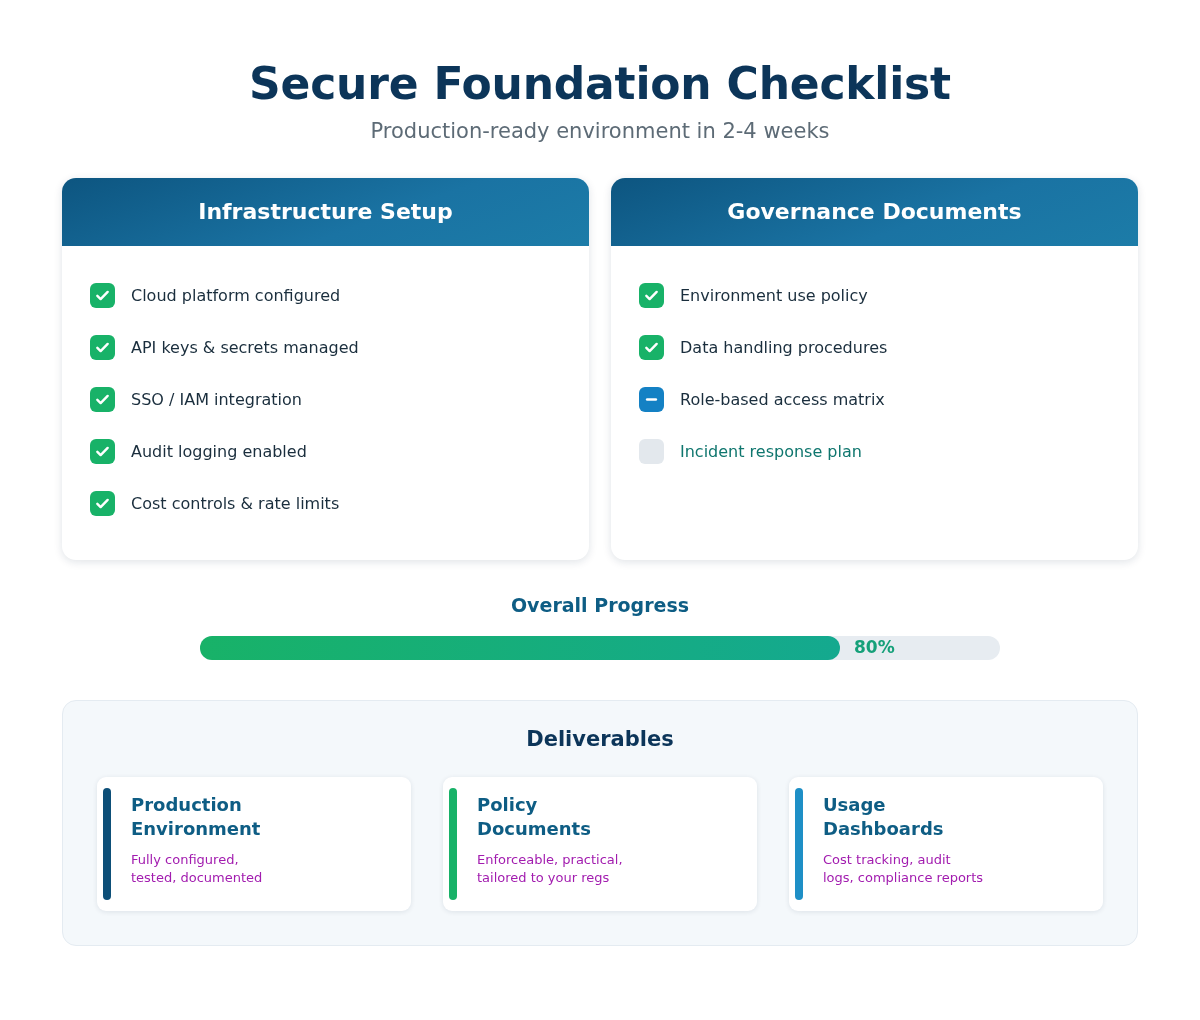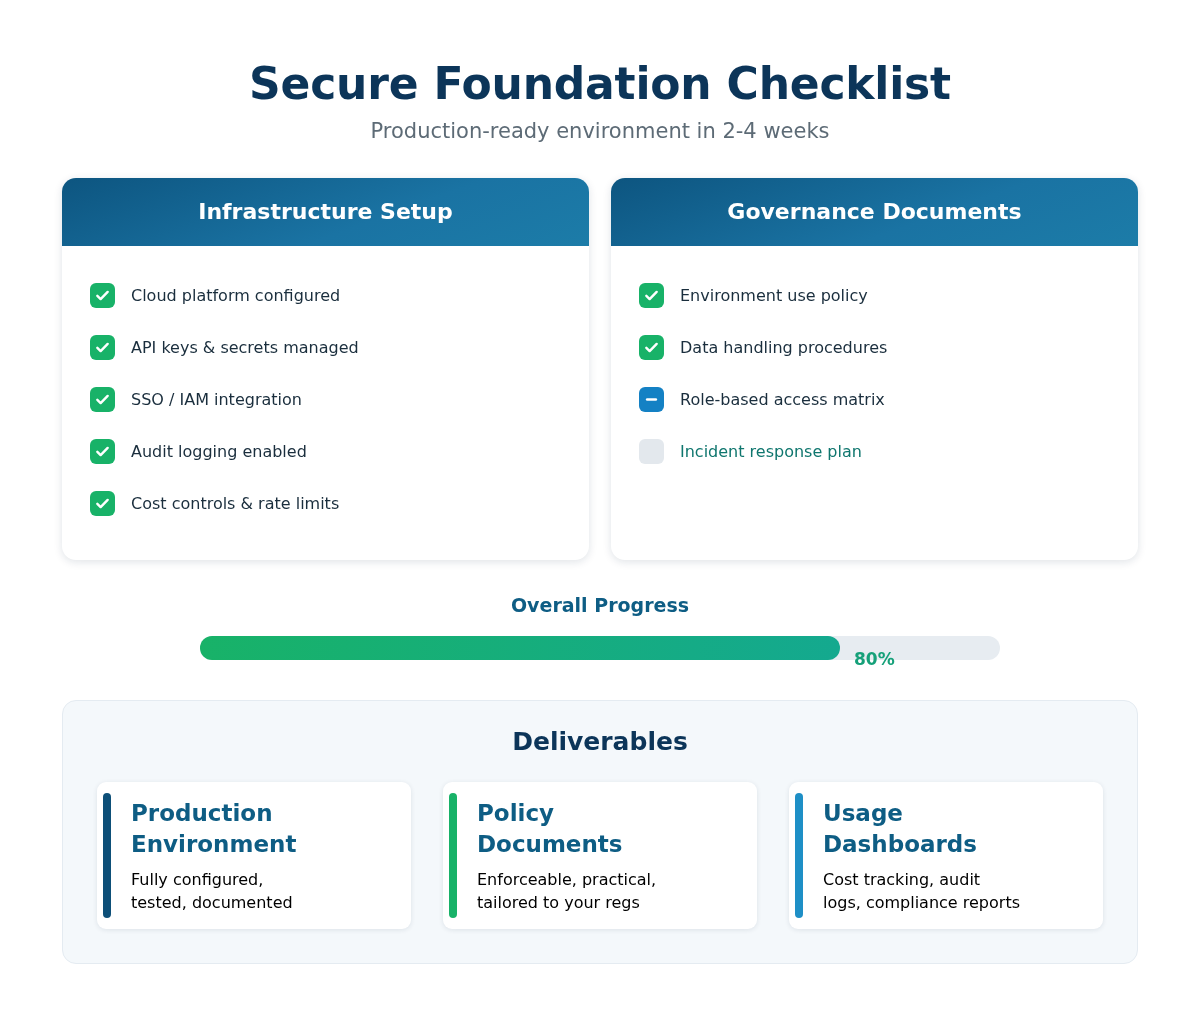--- a/index.html
+++ b/index.html
@@ -109,37 +109,37 @@
     border-radius: 12px;
     position: relative;
   }
   .progress-fill {
     height: 24px;
     border-radius: 12px;
     background: linear-gradient(90deg, #18b268 0%, #14a98f 100%);
   }
   .progress-pct {
     position: absolute;
-    top: 13px;
+    top: 1px;
     font-size: 17px;
     font-weight: bold;
     color: #15a079;
   }
 
   
   .deliverables {
     margin: 40px 62px 0 62px;
     background: #f4f8fb;
     border: 1px solid #e4ebf1;
     border-radius: 14px;
     padding: 26px 34px 34px 34px;
   }
   .deliverables-title {
     text-align: center;
-    font-size: 25px;
+    font-size: 21px;
     font-weight: bold;
     color: #0c3559;
     margin-bottom: 26px;
   }
   .deliv-grid {
     display: flex;
     gap: 32px;
   }
   .deliv-card {
     flex: 1 1 0;
@@ -153,30 +153,30 @@
   .deliv-bar {
     width: 8px;
     flex: 0 0 8px;
     margin: 11px 0 11px 6px;
     border-radius: 4px;
   }
   .deliv-text {
     padding: 16px 14px 14px 20px;
   }
   .deliv-name {
-    font-size: 23px;
+    font-size: 18px;
     font-weight: bold;
     color: #0e5d84;
     line-height: 1.33;
     white-space: pre-line;
   }
   .deliv-desc {
     margin-top: 10px;
-    font-size: 16px;
-    color: #000000;
+    font-size: 13px;
+    color: #a21caf;
     line-height: 1.42;
     white-space: pre-line;
   }
 </style>
 </head>
 <body>
 
 <div class="page">
 
   <div class="header">

